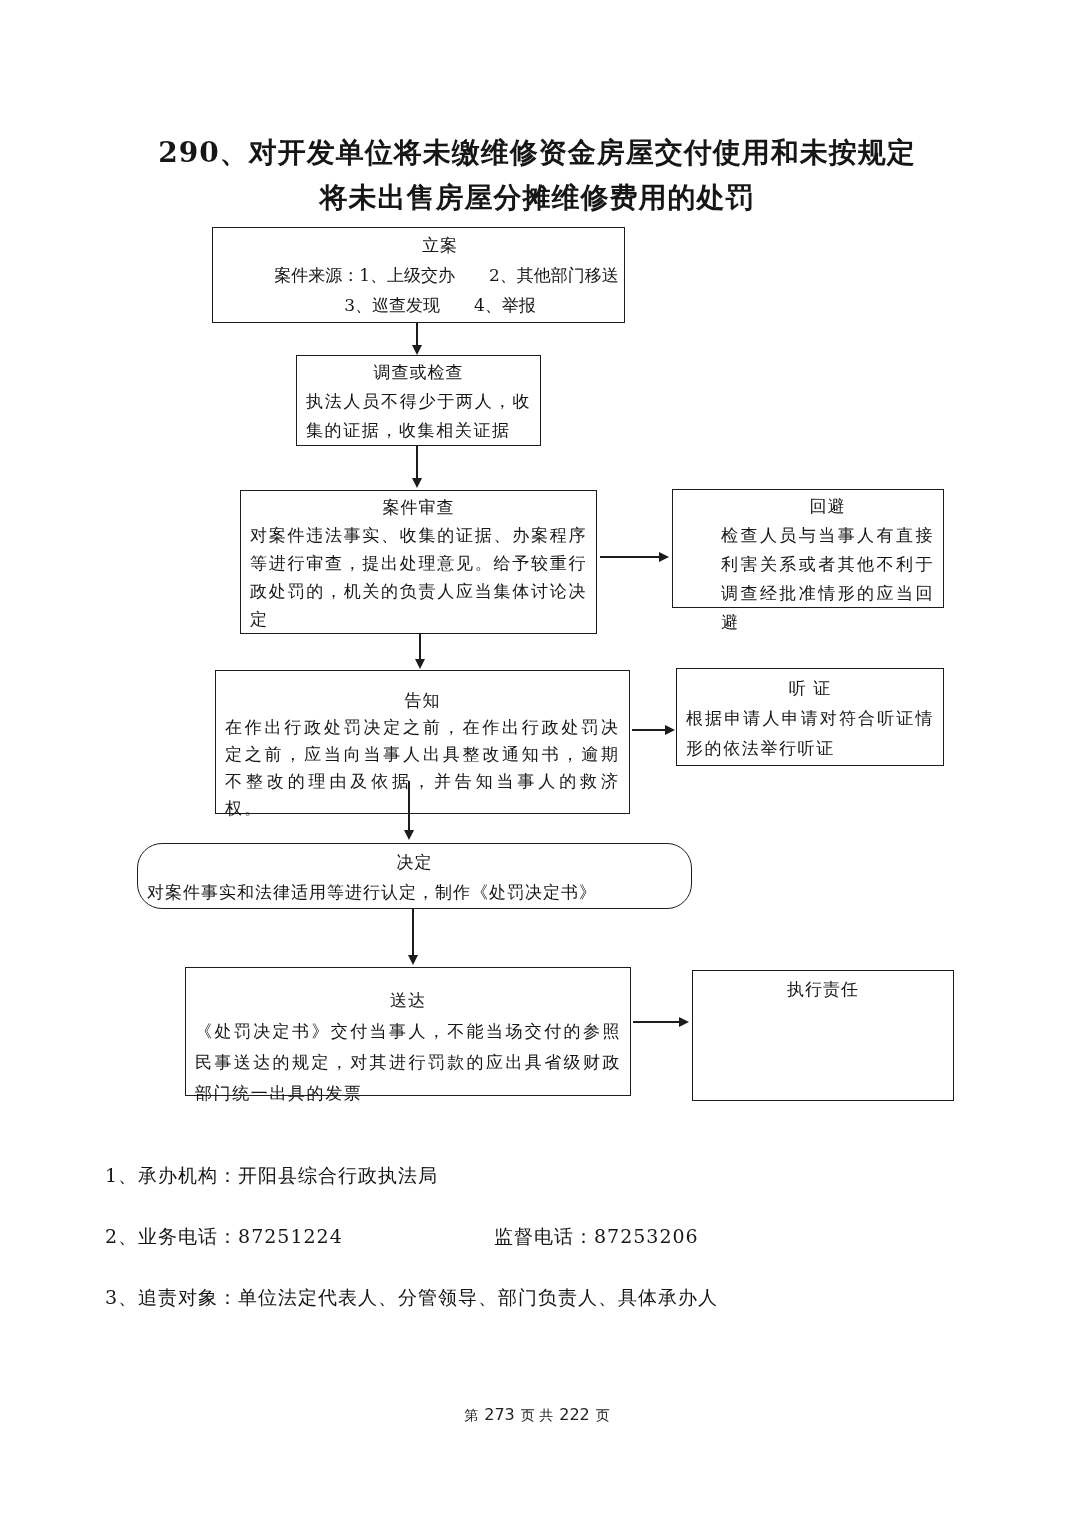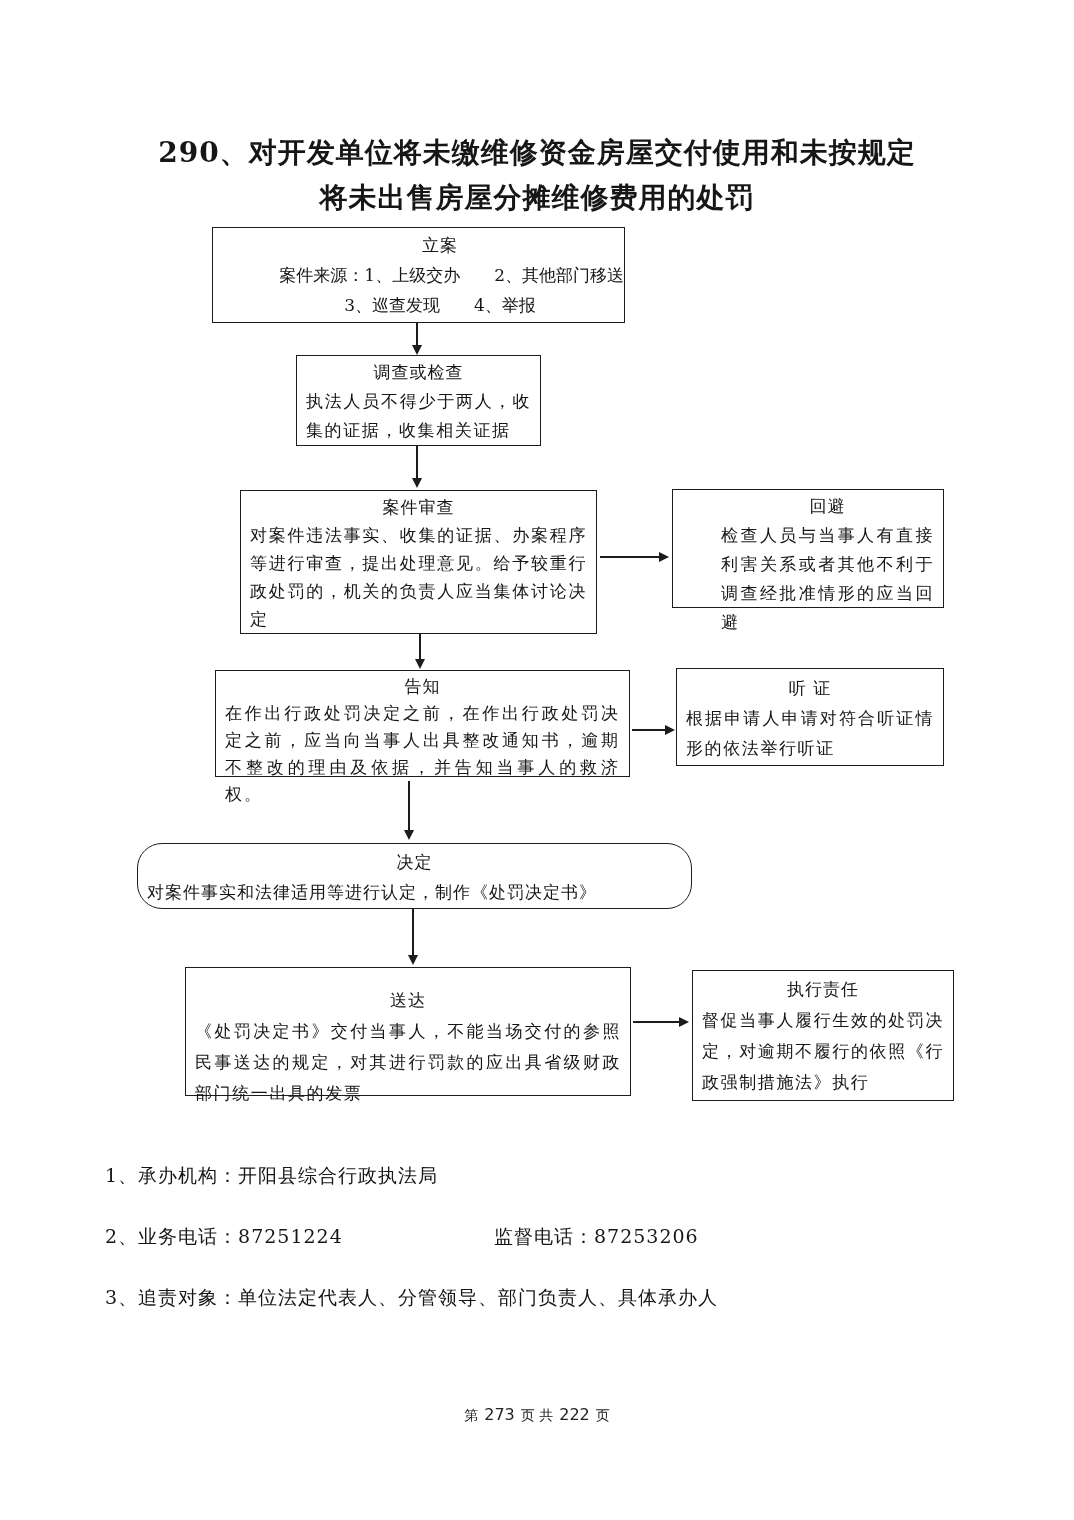--- a/index.html
+++ b/index.html
@@ -60,21 +60,21 @@
 
   <div class="doc-title">
     <div>290、对开发单位将未缴维修资金房屋交付使用和未按规定</div>
     <div>将未出售房屋分摊维修费用的处罚</div>
   </div>
 
   <div>
 
     <div class="fbox" style="left:212px; top:227px; width:413px; height:96px; line-height:30px; padding-top:2px;padding-left:43px;">
       <div class="bx-title">立案</div>
-      <div style="text-align:right; padding-left:13px;">案件来源：1、上级交办　　2、其他部门移送</div>
+      <div style="text-align:center; padding-left:13px;">案件来源：1、上级交办　　2、其他部门移送</div>
       <div style="text-align:center;">3、巡查发现　　4、举报</div>
     </div>
 
     <div class="arrow-v" style="left:416px; top:323px; height:23px;">
         <div class="head-down"></div>
       </div>
 
     <div class="fbox" style="left:296px; top:355px; width:245px; height:91px; line-height:29px; padding-top:2px;">
       <div class="bx-title">调查或检查</div>
       <div class="bx-body">执法人员不得少于两人，收集的证据，收集相关证据</div>
@@ -95,21 +95,21 @@
 
     <div class="fbox" style="left:672px; top:489px; width:272px; height:119px; line-height:29px; padding-top:2px;padding-left:39px;">
       <div class="bx-title">回避</div>
       <div class="bx-body">检查人员与当事人有直接利害关系或者其他不利于调查经批准情形的应当回避</div>
     </div>
 
     <div class="arrow-v" style="left:419px; top:634px; height:26px;">
         <div class="head-down"></div>
       </div>
 
-    <div class="fbox" style="left:215px; top:670px; width:415px; height:107px; line-height:27px; padding-top:2px;">
+    <div class="fbox" style="left:215px; top:670px; width:415px; height:144px; line-height:27px; padding-top:16px;">
       <div class="bx-title">告知</div>
       <div class="bx-body" style="letter-spacing:2px;">在作出行政处罚决定之前，在作出行政处罚决定之前，应当向当事人出具整改通知书，逾期不整改的理由及依据，并告知当事人的救济权。</div>
     </div>
 
     <div class="arrow-h" style="left:632px; top:729px; width:34px;">
         <div class="head-right"></div>
       </div>
 
     <div class="fbox" style="left:676px; top:668px; width:268px; height:98px; line-height:30px; padding-top:4px;">
       <div class="bx-title">听 证</div>
@@ -133,21 +133,20 @@
       <div class="bx-title">送达</div>
       <div class="bx-body">《处罚决定书》交付当事人，不能当场交付的参照民事送达的规定，对其进行罚款的应出具省级财政部门统一出具的发票</div>
     </div>
 
     <div class="arrow-h" style="left:633px; top:1021px; width:47px;">
         <div class="head-right"></div>
       </div>
 
     <div class="fbox" style="left:692px; top:970px; width:262px; height:131px; line-height:31px; padding-top:3px;">
       <div class="bx-title">执行责任</div>
-      <div class="bx-body">督促当事人履行生效的处罚决定，对逾期不履行的依照《行政强制措施法》执行</div>
     </div>
 
   </div>
 
   <div class="note" style="left:105px; top:1163px;">1、承办机构：开阳县综合行政执法局</div>
   <div class="note" style="left:105px; top:1224px;">2、业务电话：87251224</div>
   <div class="note" style="left:494px; top:1224px;">监督电话：87253206</div>
   <div class="note" style="left:105px; top:1285px;">3、追责对象：单位法定代表人、分管领导、部门负责人、具体承办人</div>
 
   <div class="footer">

